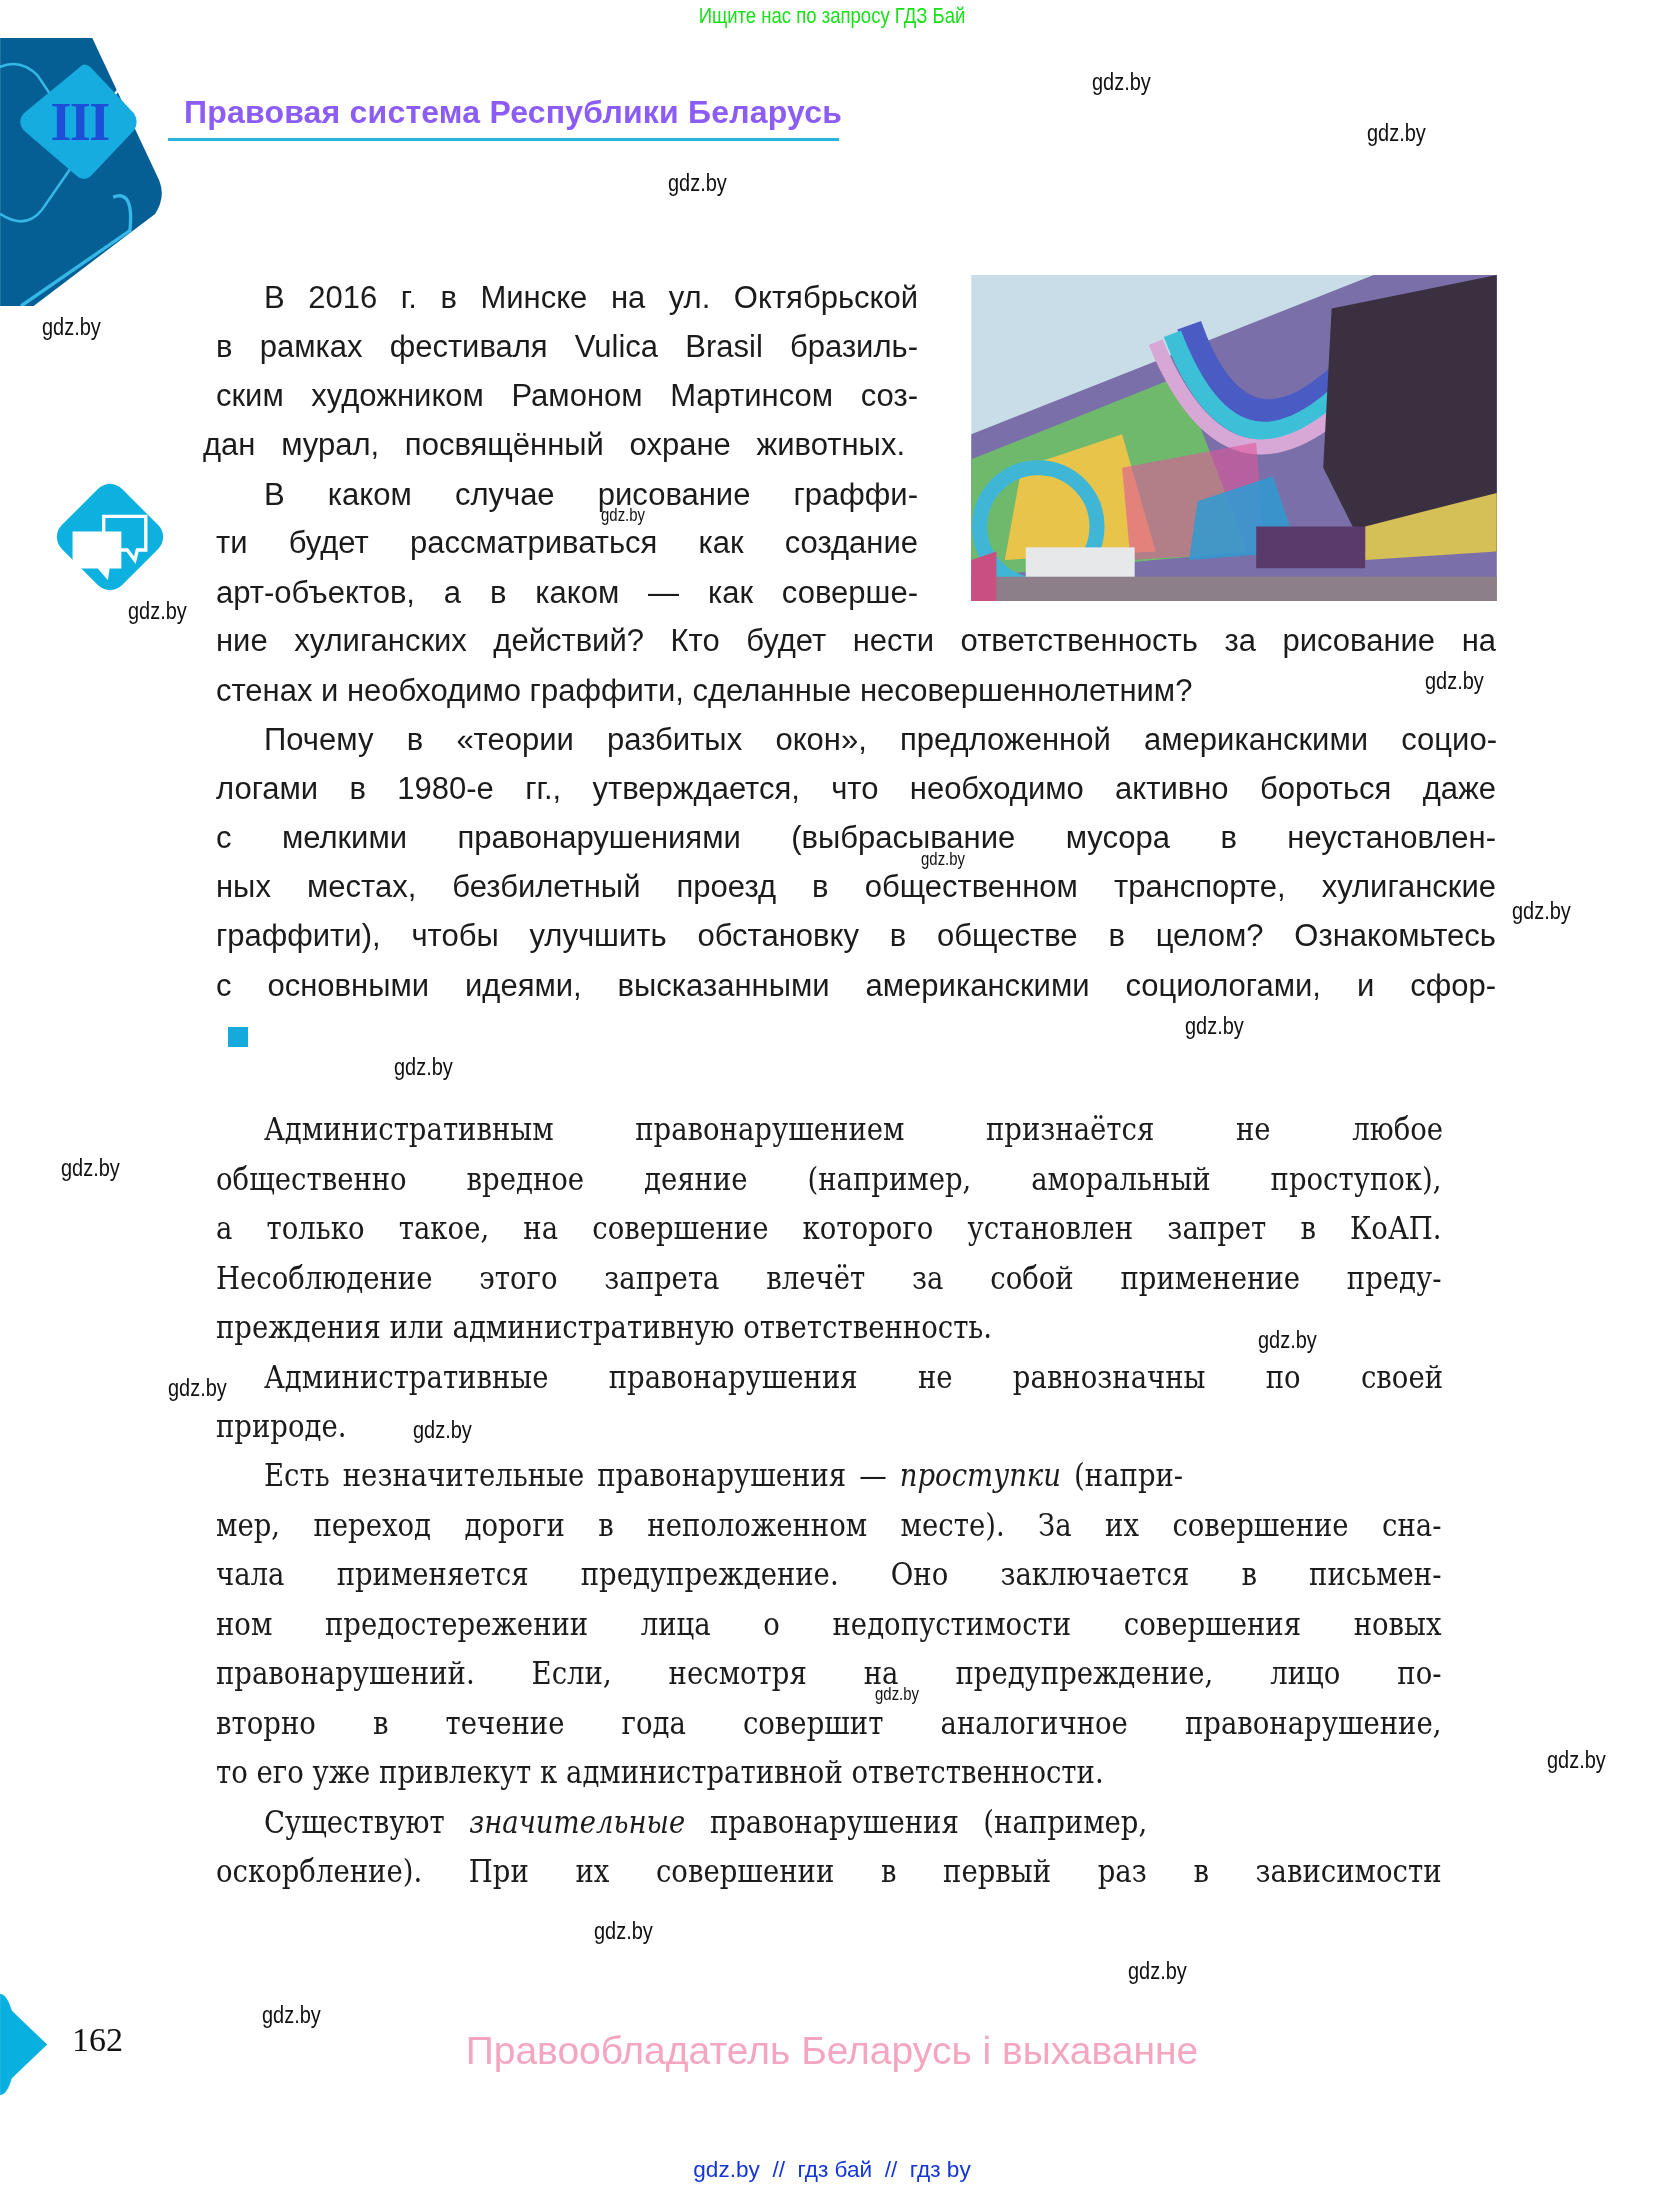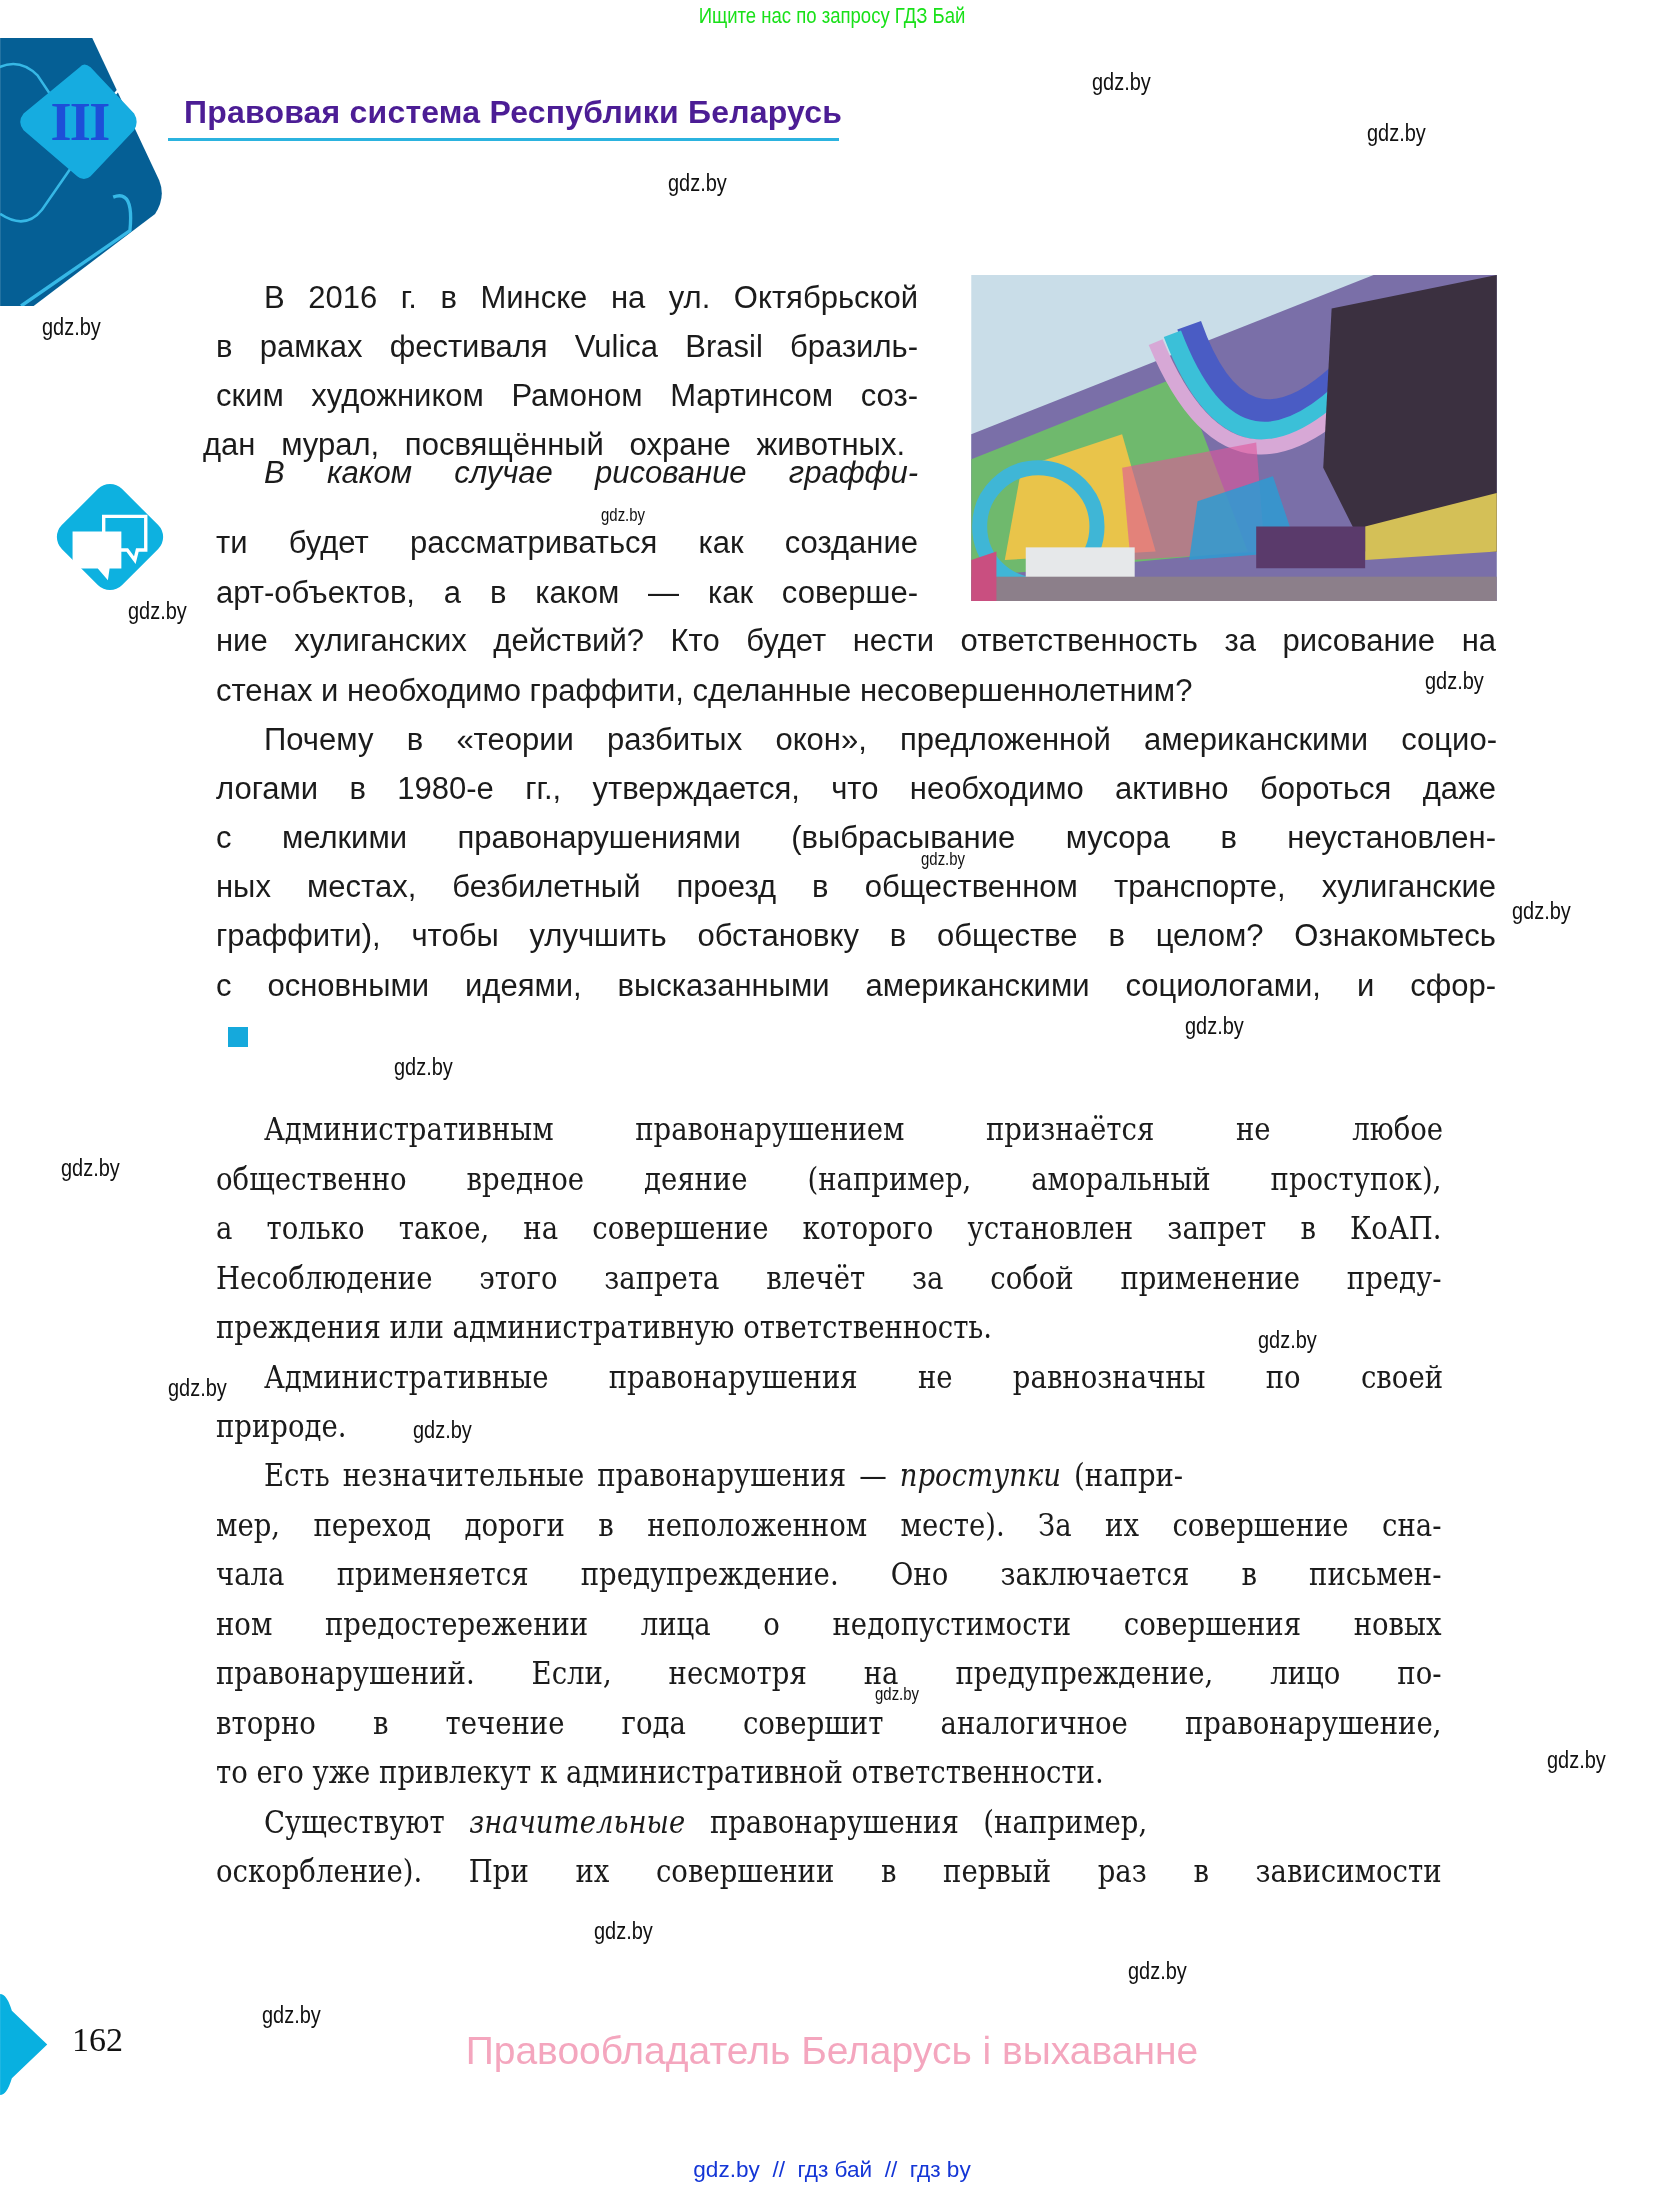--- a/index.html
+++ b/index.html
@@ -2,21 +2,21 @@
 <html style="font-size:13.4px"><head>
 <meta charset="utf-8">
 <style>
   html, body { margin:0; padding:0; background:#ffffff; }
   body { width:1664px; height:2205px; position:relative; overflow:hidden; font-family:"Liberation Sans", sans-serif; color:#1a1a1a; }
   .abs { position:absolute; }
   .top-banner { top:3.4px; left:0; width:1664px; text-align:center; color:#19e019; font-size:22.6px; font-family:"Liberation Sans", sans-serif; transform:scaleX(0.82); transform-origin:center; }
   .wm { position:absolute; font-family:"Liberation Sans", sans-serif; font-size:23.5px; color:#111; transform:scaleX(0.85); transform-origin:left; }
   .wm.small { font-size:17.6px; }
   .badge { left:0; top:38px; width:218px; height:268px; }
-  .chapter-title { left:184px; top:94px; font-size:32px; color:#4c1d95; font-weight:bold; letter-spacing:0.2px; }
+  .chapter-title { left:184px; top:94px; font-size:32px; color:#8b5cf6; font-weight:bold; letter-spacing:0.2px; }
   .chapter-rule { left:168px; top:138px; width:671px; height:3.4px; background:#2bb3df; }
   .discuss-icon { left:49px; top:476px; width:122px; height:122px; }
   .sans { font-family:"Liberation Sans", sans-serif; font-size:31px; line-height:49px; color:#1b1b1b; }
   .para-line { position:absolute; white-space:nowrap; text-align:justify; text-align-last:justify; }
   .serif { font-family:"DejaVu Serif", "Liberation Serif", serif; font-size:32px; line-height:49px; color:#1b1b1b; }
   .serif .para-line { transform:scaleX(0.86); transform-origin:left; }
   .photo { left:971px; top:275px; width:526px; height:326px; overflow:hidden; }
   .end-square { display:inline-block; width:20px; height:20px; background:#15a9dc; margin-left:11.7px; vertical-align:-1.7px; }
   .page-tab { left:0; top:1994px; width:49px; height:101px; }
   .page-number { left:72px; top:2021px; font-family:"Liberation Serif", serif; font-size:34px; color:#111; }
@@ -66,21 +66,21 @@
     <rect x="0" y="360" width="627" height="29" fill="#8c7f8a"></rect>
     <polygon points="0,340 30,330 30,389 0,389" fill="#c94f80"></polygon>
   </svg>
 </div>
 
 <div class="sans">
   <div class="para-line" style="left:264px; top:273px; width:654px;">В 2016 г. в Минске на ул. Октябрьской</div>
   <div class="para-line" style="left:216px; top:322px; width:702px;">в рамках фестиваля Vulica Brasil бразиль-</div>
   <div class="para-line" style="left:216px; top:371px; width:702px;">ским художником Рамоном Мартинсом соз-</div>
   <div class="para-line" style="left:203px; top:420px; width:702px;">дан мурал, посвящённый охране животных.</div>
-  <div class="para-line" style="left:264px; top:448px; width:654px;font-style:italic;">В каком случае рисование граффи-</div>
+  <div class="para-line" style="left:264px; top:470px; width:654px;">В каком случае рисование граффи-</div>
   <div class="para-line" style="left:216px; top:518px; width:702px;">ти будет рассматриваться как создание</div>
   <div class="para-line" style="left:216px; top:568px; width:702px;">арт-объектов, а в каком — как соверше-</div>
   <div class="para-line" style="left:216px; top:616px; width:1280px;">ние хулиганских действий? Кто будет нести ответственность за рисование на</div>
   <div class="para-line" style="left:216px; top:666px; text-align:left; text-align-last:left;">стенах и необходимо граффити, сделанные несовершеннолетним?</div>
   <div class="para-line" style="left:264px; top:715px; width:1233px;">Почему в «теории разбитых окон», предложенной американскими социо-</div>
   <div class="para-line" style="left:216px; top:764px; width:1280px;">логами в 1980-е гг., утверждается, что необходимо активно бороться даже</div>
   <div class="para-line" style="left:216px; top:813px; width:1280px;">с мелкими правонарушениями (выбрасывание мусора в неустановлен-</div>
   <div class="para-line" style="left:216px; top:862px; width:1280px;">ных местах, безбилетный проезд в общественном транспорте, хулиганские</div>
   <div class="para-line" style="left:216px; top:911px; width:1280px;">граффити), чтобы улучшить обстановку в обществе в целом? Ознакомьтесь</div>
   <div class="para-line" style="left:216px; top:961px; width:1280px;">с основными идеями, высказанными американскими социологами, и сфор-</div>

